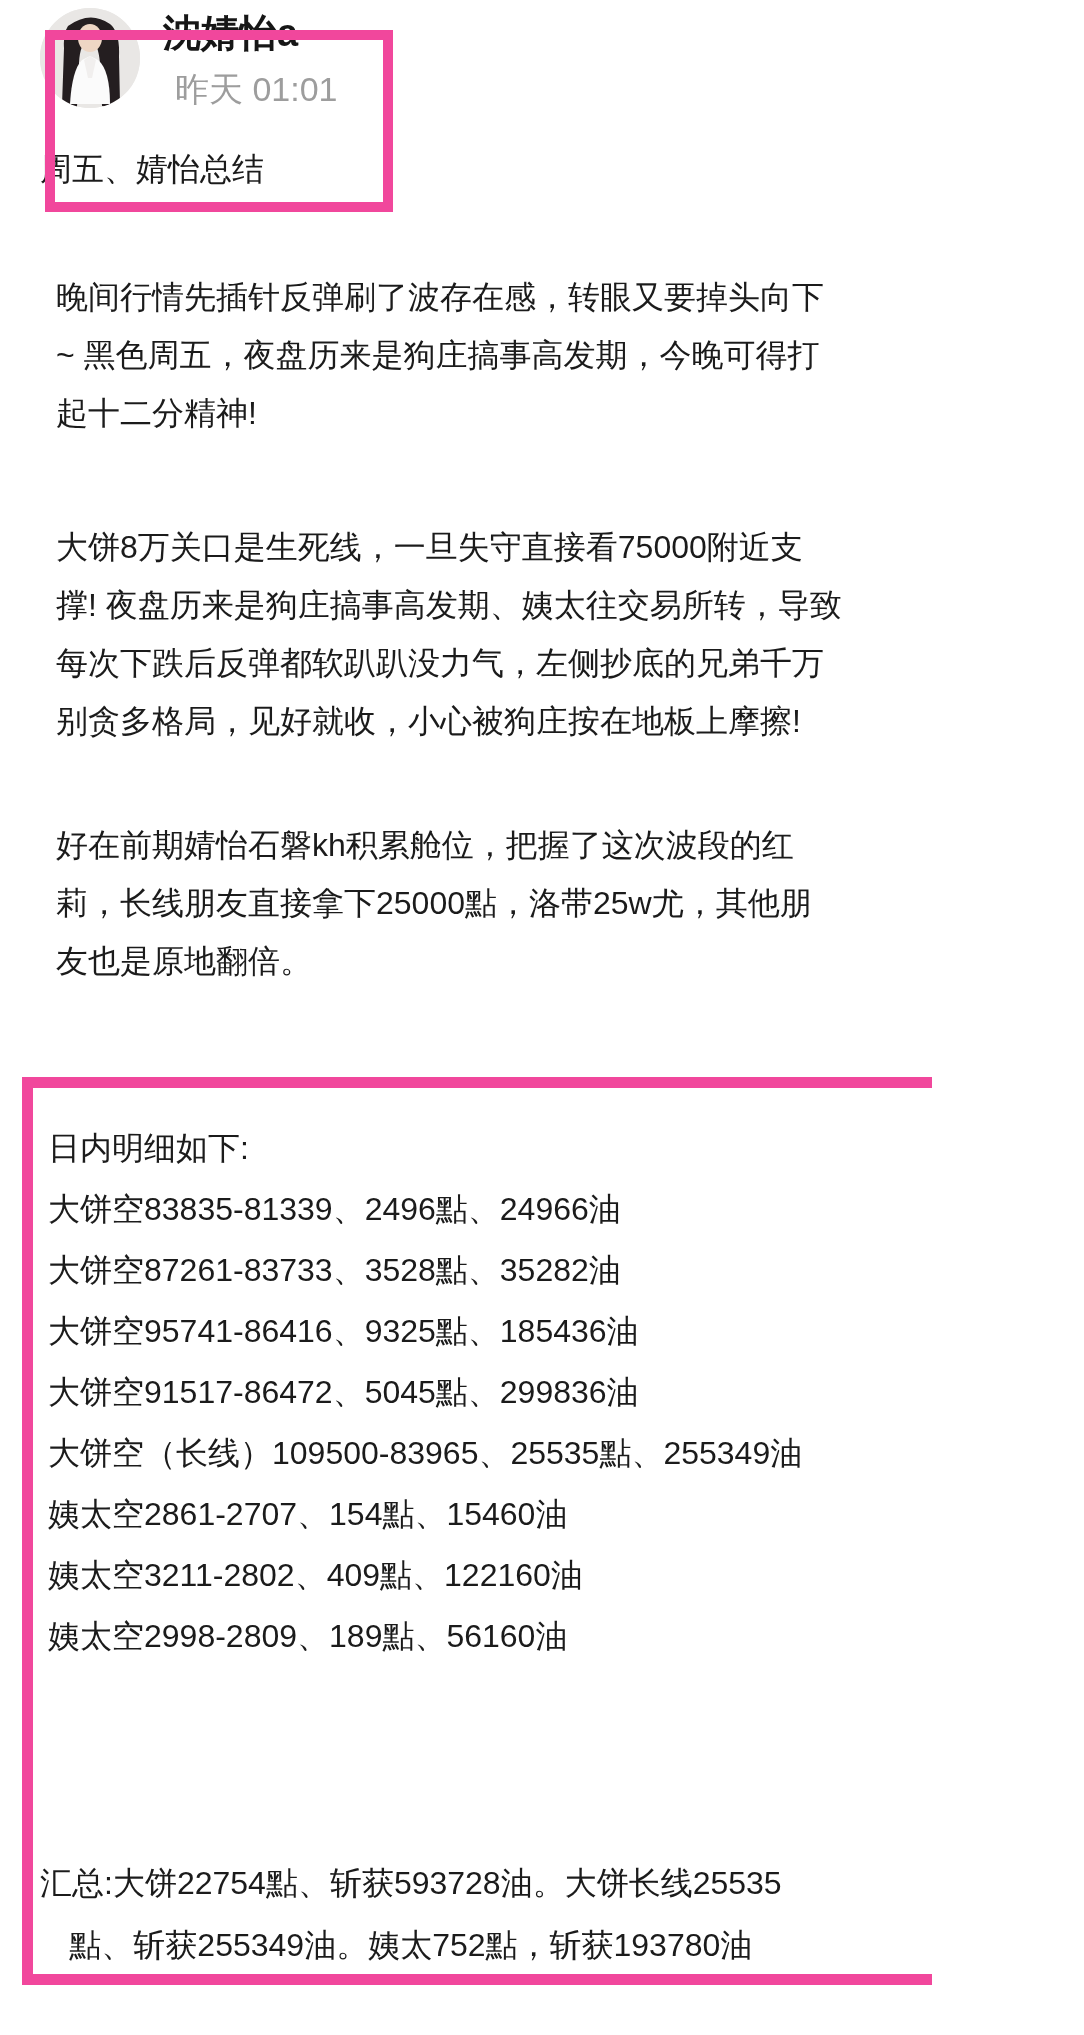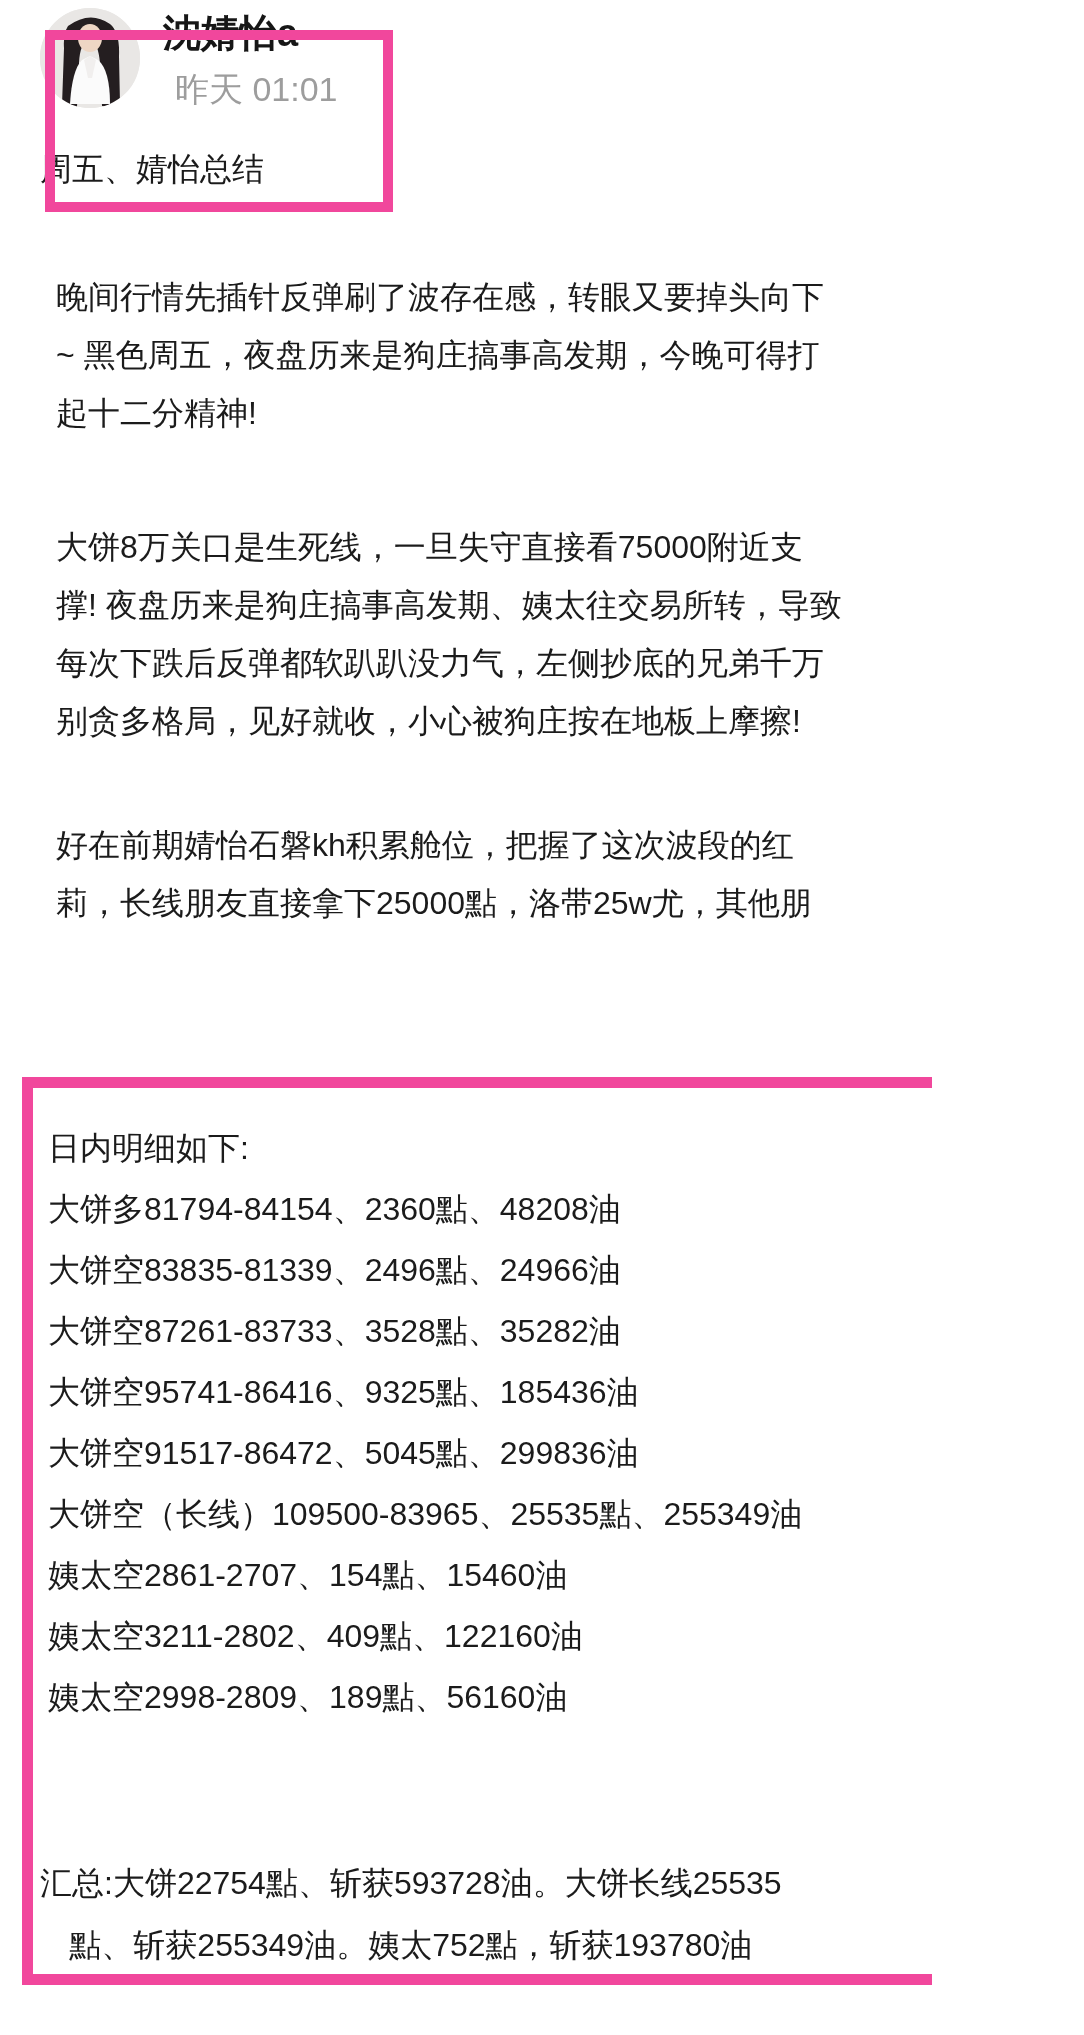--- a/index.html
+++ b/index.html
@@ -98,25 +98,25 @@
   <div class="para" style="top:518px">
     <div class="tline">大饼8万关口是生死线，一旦失守直接看75000附近支</div>
     <div class="tline">撑! 夜盘历来是狗庄搞事高发期、姨太往交易所转，导致</div>
     <div class="tline">每次下跌后反弹都软趴趴没力气，左侧抄底的兄弟千万</div>
     <div class="tline">别贪多格局，见好就收，小心被狗庄按在地板上摩擦!</div>
   </div>
 
   <div class="para" style="top:816px">
     <div class="tline">好在前期婧怡石磐kh积累舱位，把握了这次波段的红</div>
     <div class="tline">莉，长线朋友直接拿下25000點，洛带25w尤，其他朋</div>
+    <div class="tline">友也是原地翻倍。</div>
   </div>
 
   <div class="details">
     <div class="tline">日内明细如下:</div>
-    <div class="tline">大饼多81794-84154、2360點、48208油</div>
     <div class="tline">大饼空83835-81339、2496點、24966油</div>
     <div class="tline">大饼空87261-83733、3528點、35282油</div>
     <div class="tline">大饼空95741-86416、9325點、185436油</div>
     <div class="tline">大饼空91517-86472、5045點、299836油</div>
     <div class="tline">大饼空（长线）109500-83965、25535點、255349油</div>
     <div class="tline">姨太空2861-2707、154點、15460油</div>
     <div class="tline">姨太空3211-2802、409點、122160油</div>
     <div class="tline">姨太空2998-2809、189點、56160油</div>
   </div>
 

